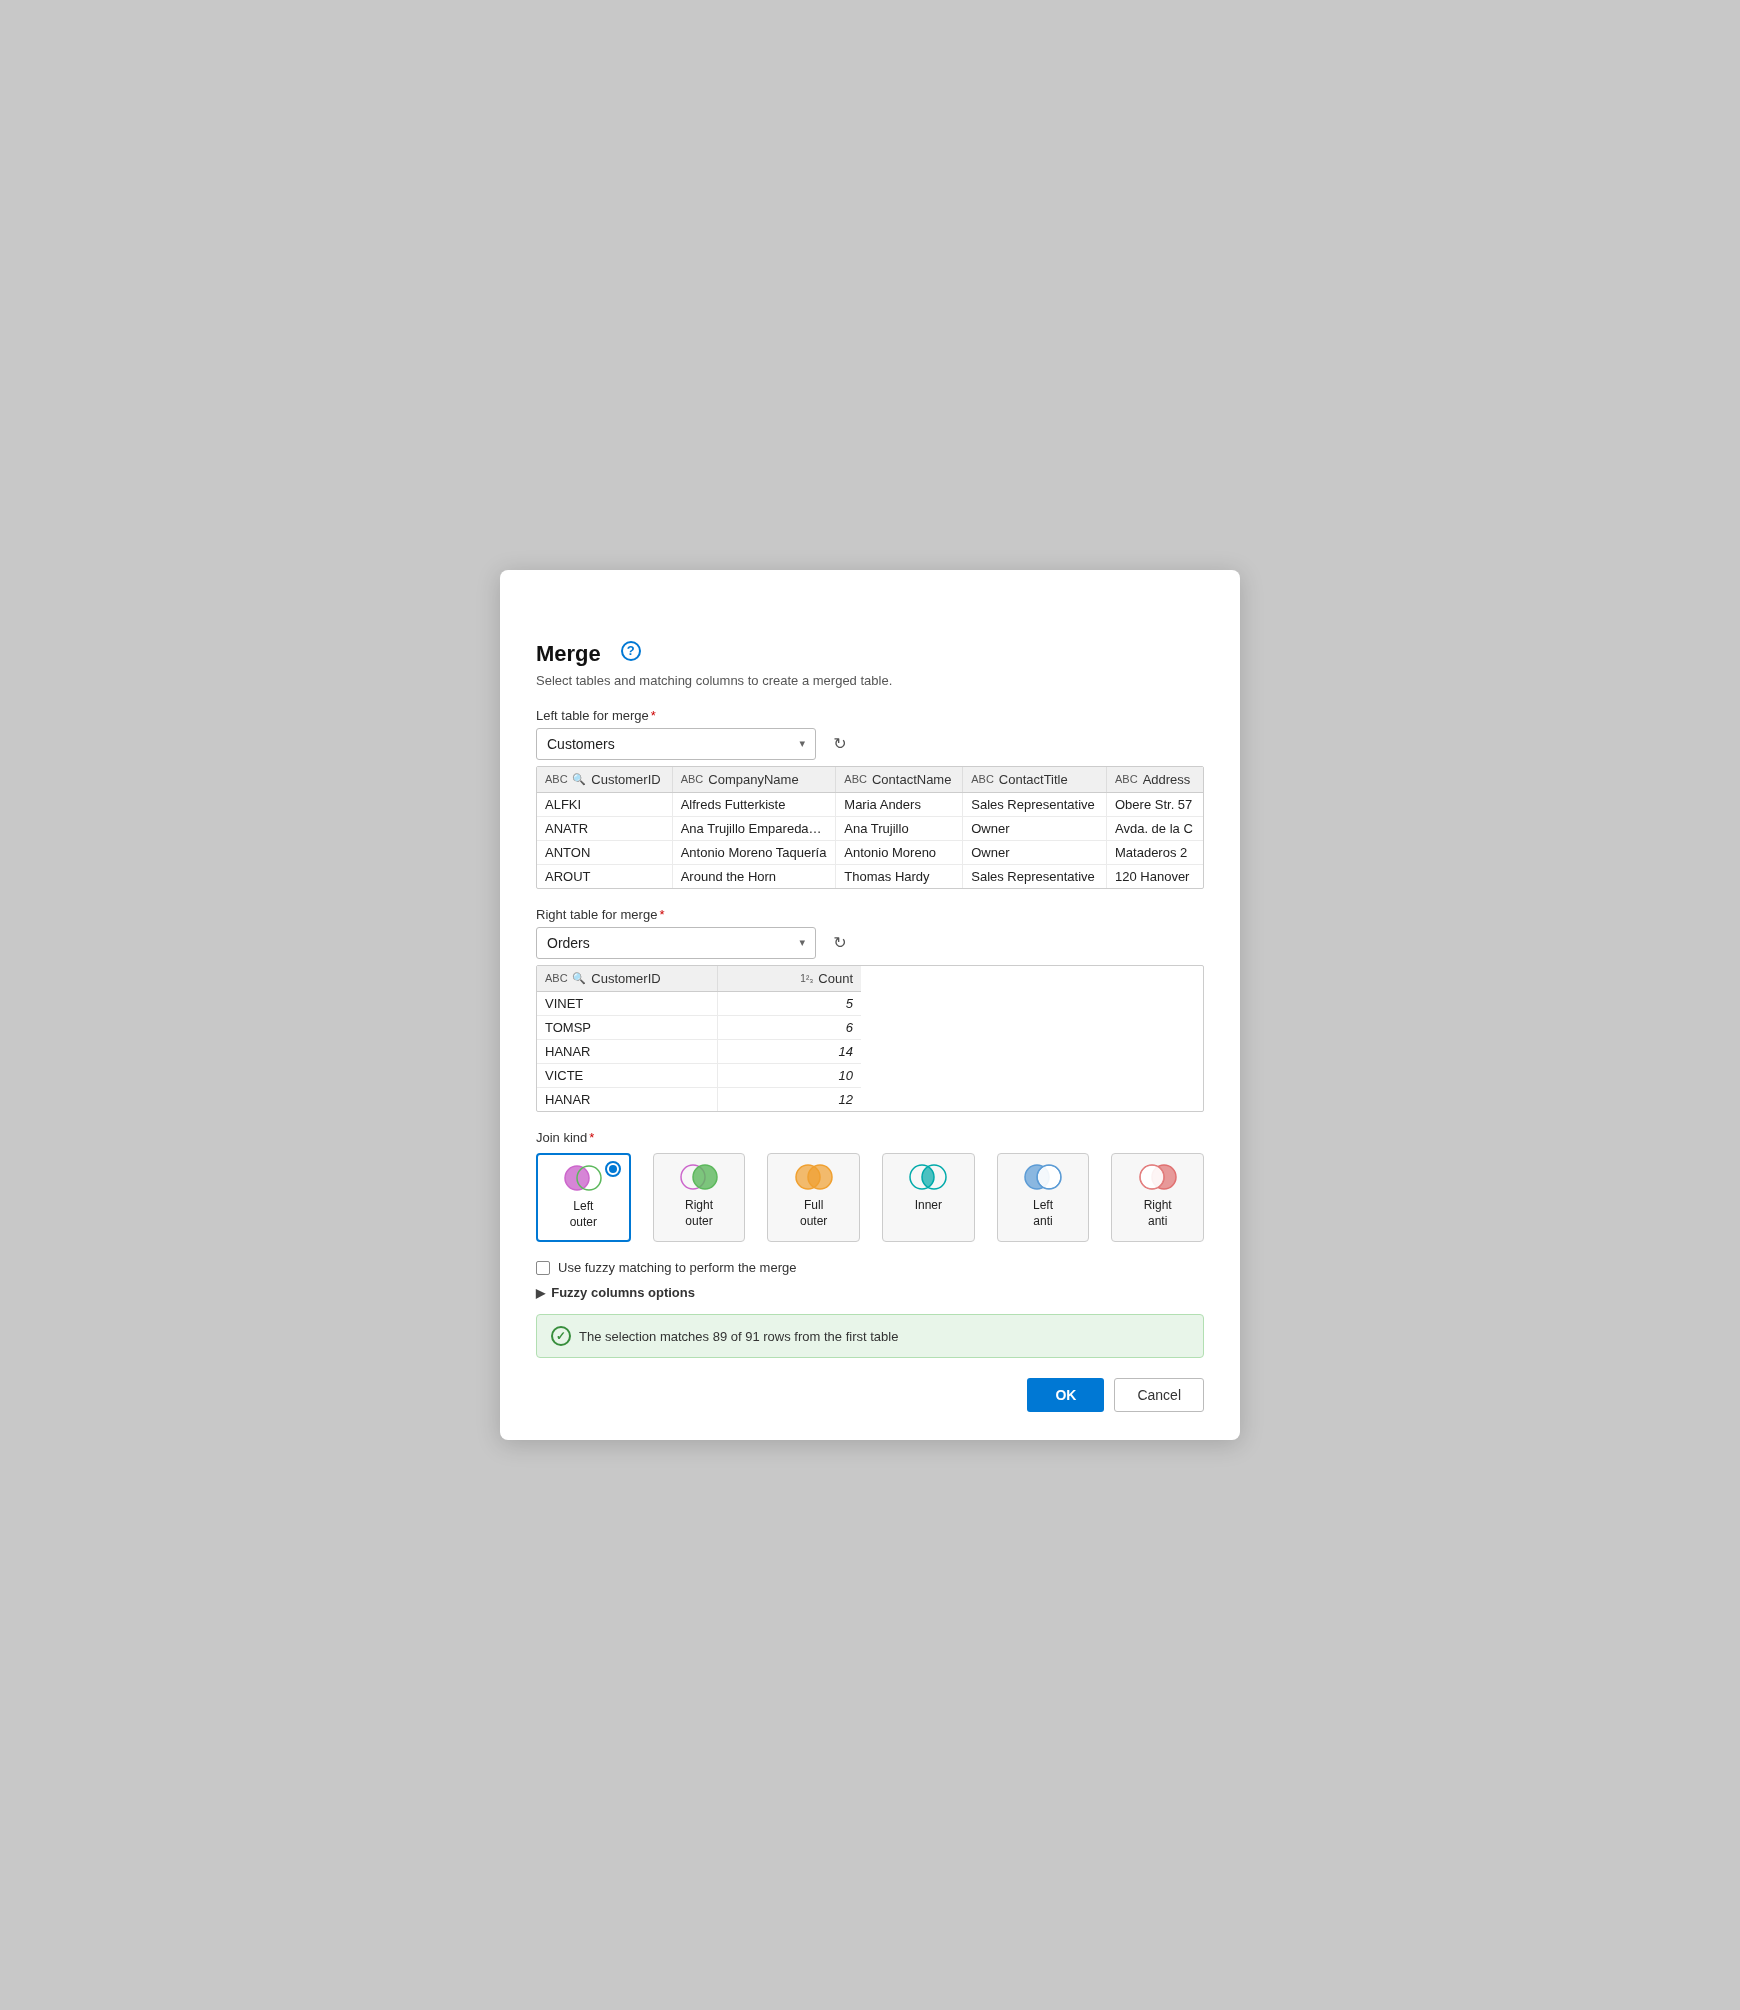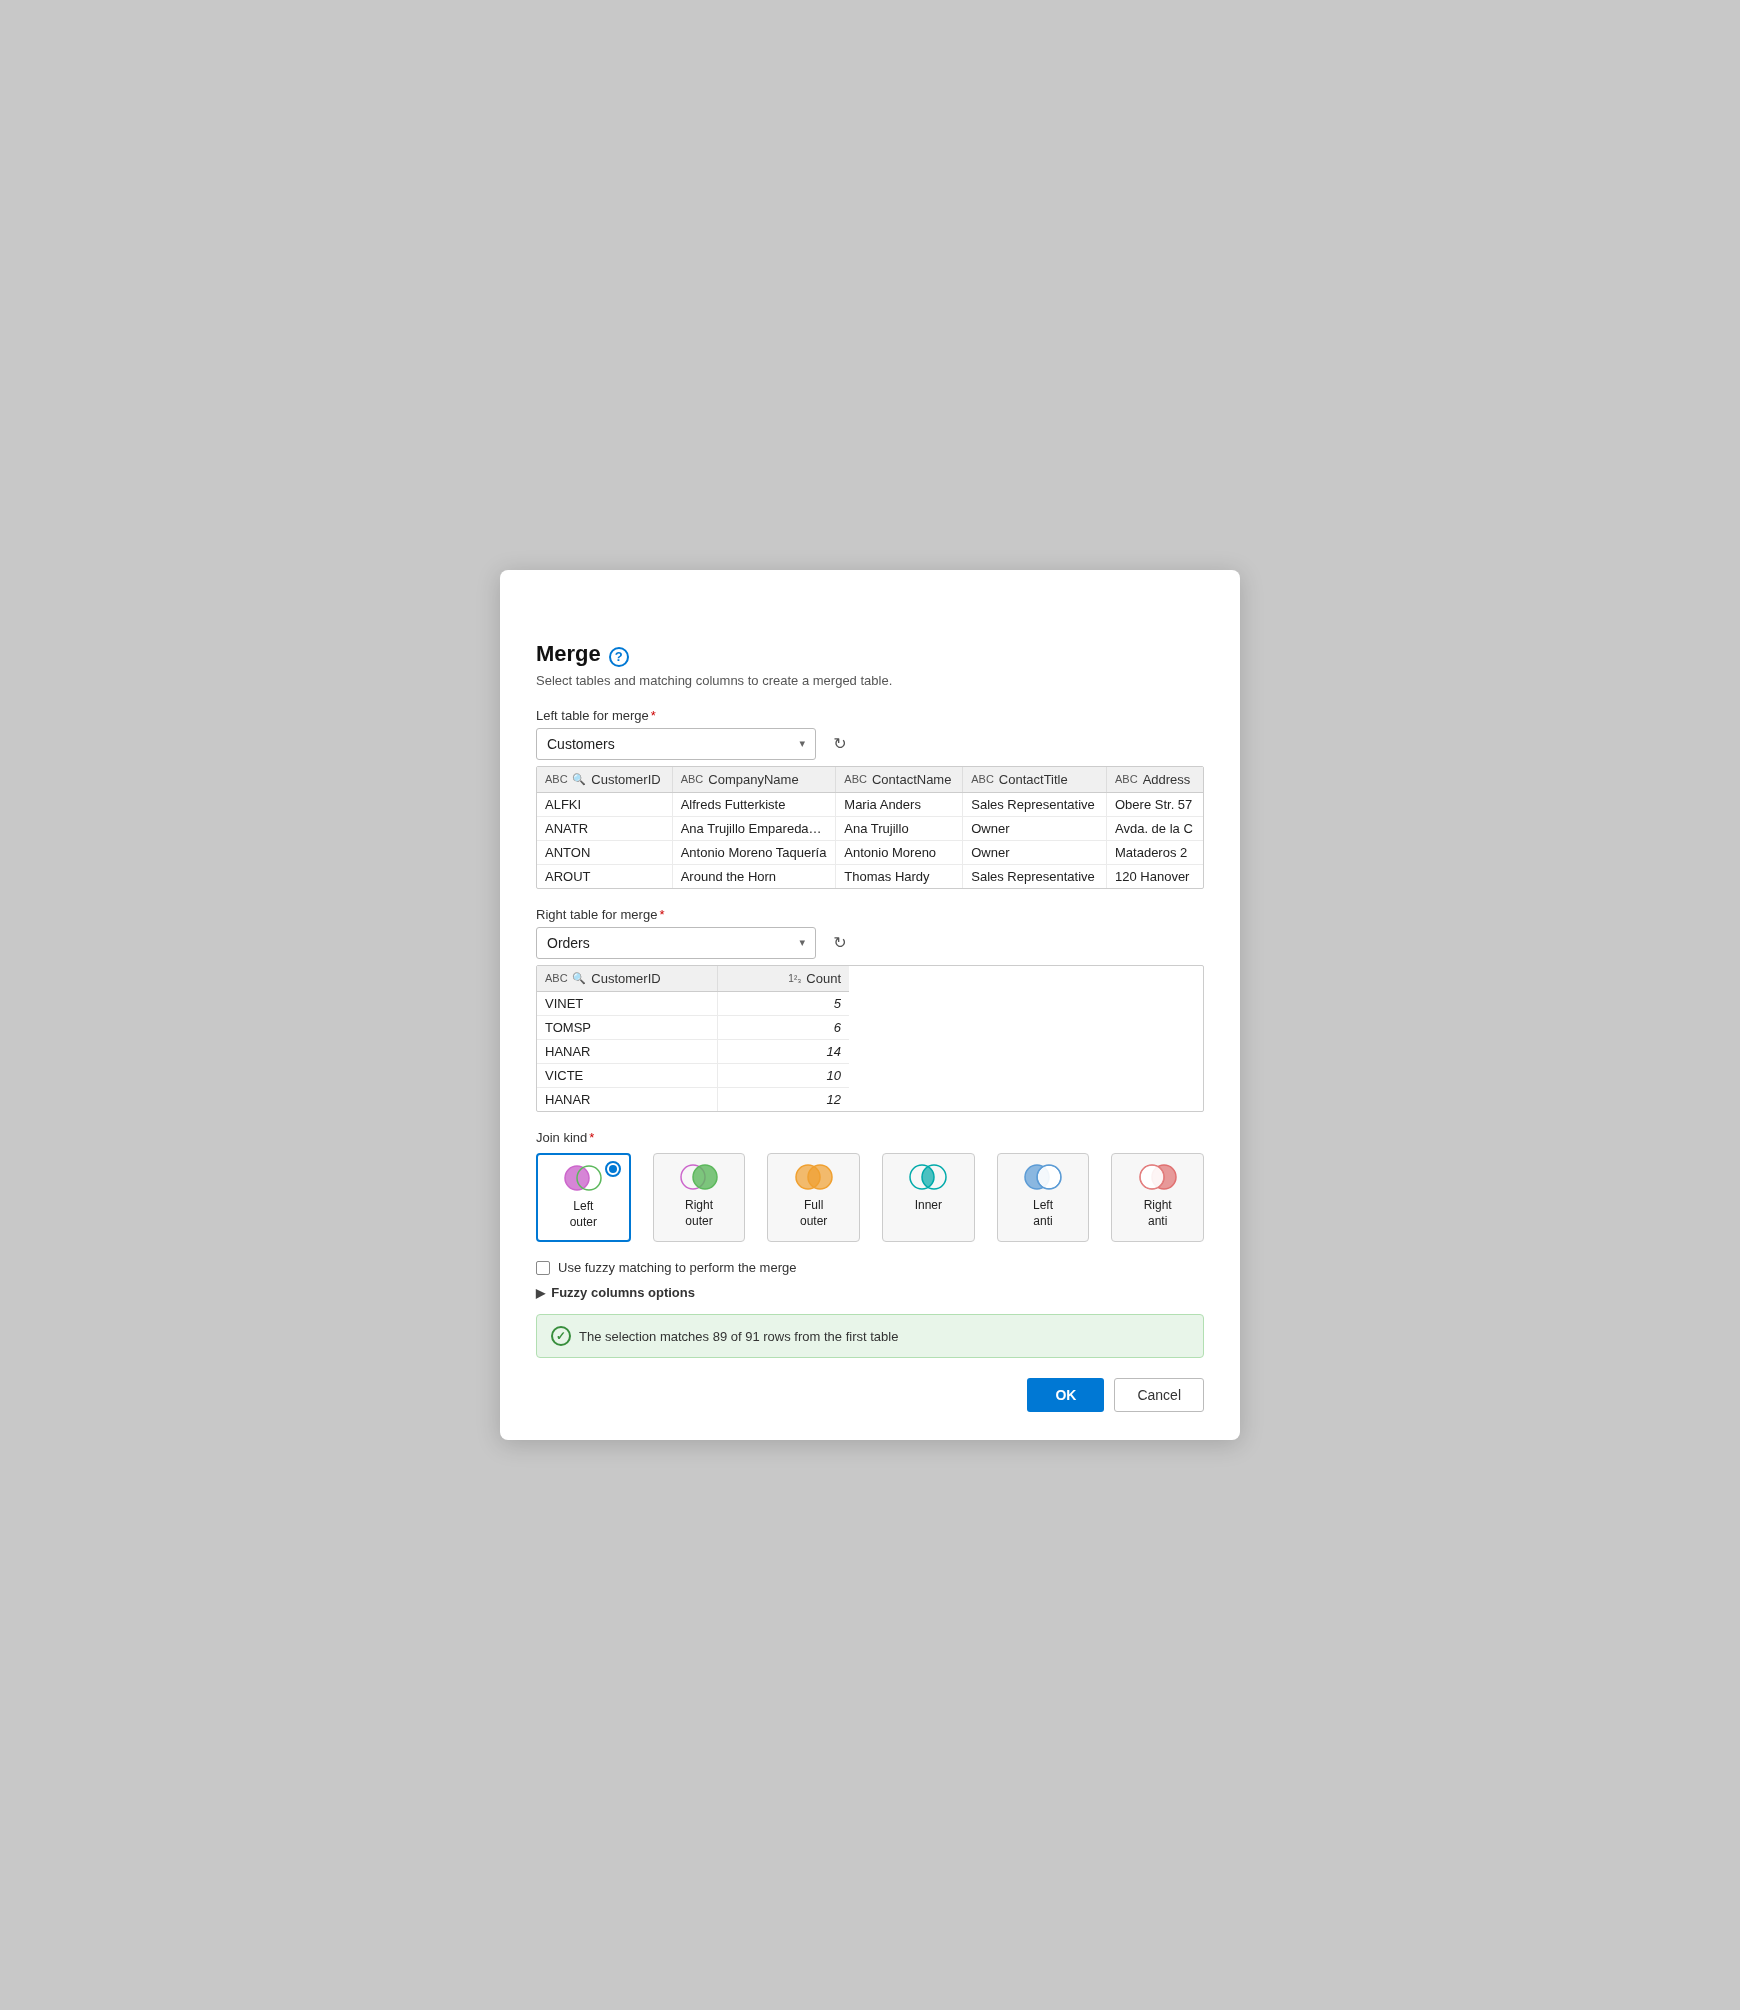--- a/index.html
+++ b/index.html
@@ -15,22 +15,22 @@
     }
     .dialog {
       background: #fff;
       border-radius: 8px;
       box-shadow: 0 4px 24px rgba(0,0,0,0.18);
       width: 740px;
       padding: 32px 36px 28px 36px;
     }
     .dialog-header {
       display: flex;
-      align-items: flex-end;
-      gap: 8px;
+      align-items: flex-start;
+      gap: 20px;
       margin-bottom: 6px;
       margin-top: 39px;
     }
     .dialog-title {
       font-size: 22px;
       font-weight: 600;
       color: #111;
     }
     .help-icon {
       width: 20px; height: 20px;
@@ -385,21 +385,21 @@
       <table class="data-table" style="width:auto;min-width:300px;">
         <thead>
           <tr>
             <th style="width:180px;">
               <div class="th-inner">
                 <span class="col-header-icon">ABC</span>
                 <span class="col-header-icon">🔍</span>
                 CustomerID
               </div>
             </th>
-            <th style="width:132px;text-align:center;">
+            <th style="width:144px;text-align:center;">
               <div class="th-inner" style="justify-content:flex-end;">
                 <span class="col-header-icon" style="font-size:10px;">1²₃</span>
                 Count
               </div>
             </th>
           </tr>
         </thead>
         <tbody id="right-table-body">
         <tr>
               <td>VINET</td>

